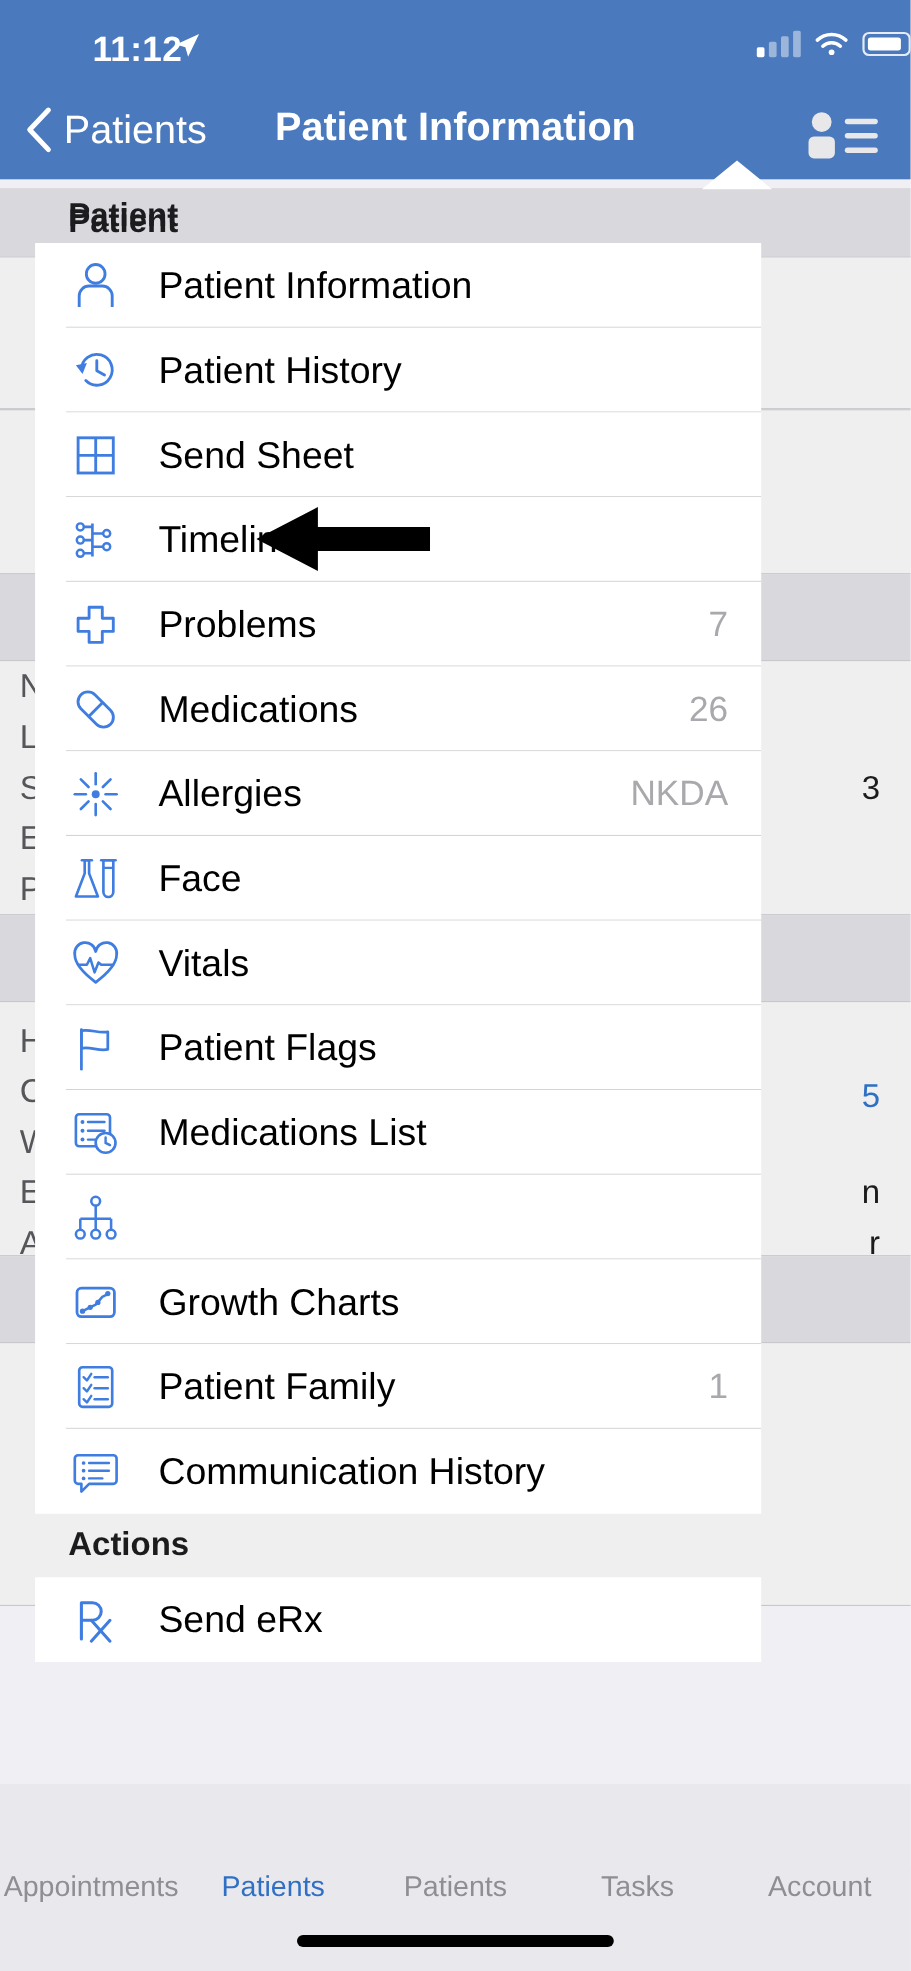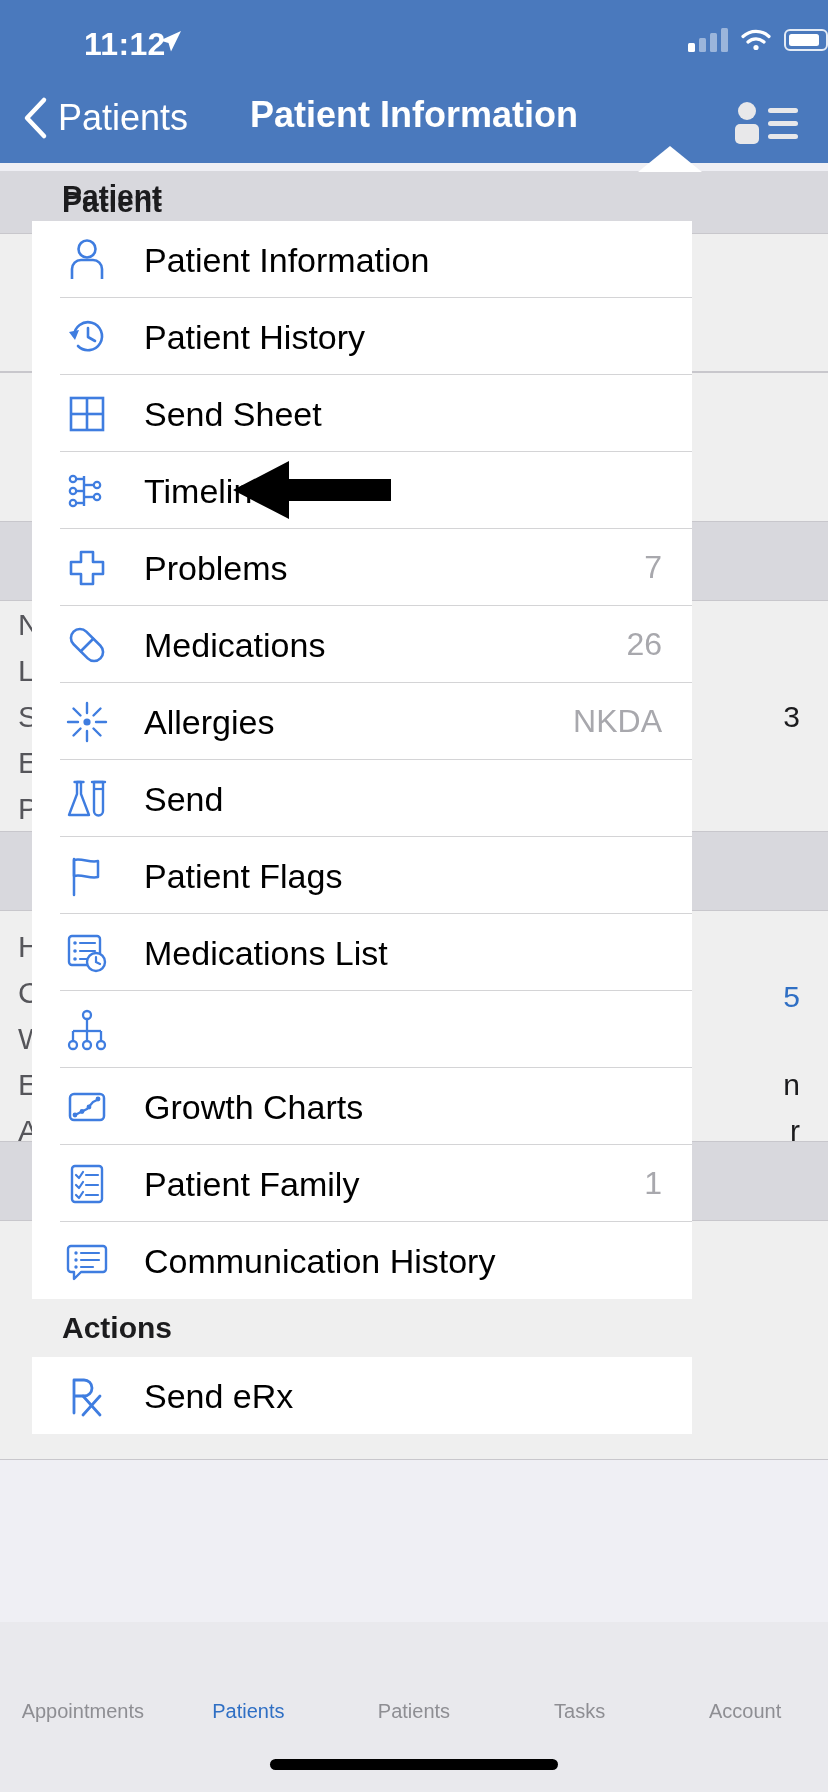--- a/index.html
+++ b/index.html
@@ -157,21 +157,21 @@
 
   
   .tabbar {
     position:absolute; left:0; bottom:0; width:828px; height:96px;
     background:#e9e9ed;
     display:flex; align-items:flex-start; z-index:10;
     padding-top:4px;
   }
   .tab-item {
     flex:1 1 0; text-align:center;
-    font-size:20px; color:#8e8e93; cursor:pointer;
+    font-size:26px; color:#8e8e93; cursor:pointer;
   }
   .tab-item.active { color:#2f6fc4; }
   .home-indicator {
     position:absolute; left:50%; transform:translateX(-50%);
     bottom:22px; width:288px; height:11px;
     background:#000000; border-radius:6px; z-index:50;
   }
   .tabbar-strip {
     position:absolute; left:0; bottom:0; width:828px; height:170px;
     background:#e9e9ed; z-index:5;
@@ -384,25 +384,36 @@
       <div class="pop-row">
         <span class="pop-icon">
           <svg width="46" height="46" viewBox="0 0 46 46">
             <path d="M13 6 L13 18 L5 39 h20 L17 18 L17 6 Z" fill="none" stroke="#3f7de0" stroke-width="2.4" stroke-linejoin="round"></path>
             <line x1="10.5" y1="6" x2="19.5" y2="6" stroke="#3f7de0" stroke-width="2.4" stroke-linecap="round"></line>
             <path d="M30 6 L30 35 a4.5 4.5 0 0 0 9 0 L39 6 Z" fill="none" stroke="#3f7de0" stroke-width="2.4" stroke-linejoin="round"></path>
             <line x1="28" y1="6" x2="41" y2="6" stroke="#3f7de0" stroke-width="2.4" stroke-linecap="round"></line>
             <line x1="30" y1="13" x2="39" y2="13" stroke="#3f7de0" stroke-width="2.2"></line>
           </svg>
         </span>
-        <span class="pop-label">Send</span>
-        <span class="pop-value"></span>
-        <span class="divider"></span>
-      </div>
-
+        <span class="pop-label">Face</span>
+        <span class="pop-value"></span>
+        <span class="divider"></span>
+      </div>
+
+      <div class="pop-row">
+        <span class="pop-icon">
+          <svg width="46" height="46" viewBox="0 0 46 46">
+            <path d="M23 40 C7 28 4 20 4 15 A9.5 9.5 0 0 1 23 12 A9.5 9.5 0 0 1 42 15 C42 20 39 28 23 40 Z" fill="none" stroke="#3f7de0" stroke-width="2.5" stroke-linejoin="round"></path>
+            <path d="M8 24 h7 l3 -6 l4 13 l3.5 -9 l2.5 2 h10" fill="none" stroke="#3f7de0" stroke-width="2.3" stroke-linecap="round" stroke-linejoin="round"></path>
+          </svg>
+        </span>
+        <span class="pop-label">Vitals</span>
+        <span class="pop-value"></span>
+        <span class="divider"></span>
+      </div>
 
       <div class="pop-row">
         <span class="pop-icon">
           <svg width="46" height="46" viewBox="0 0 46 46">
             <line x1="10" y1="6" x2="10" y2="42" stroke="#3f7de0" stroke-width="2.5" stroke-linecap="round"></line>
             <path d="M10 7 C18 5 26 10 34 8 L34 24 C26 26 18 21 10 23 Z" fill="none" stroke="#3f7de0" stroke-width="2.5" stroke-linejoin="round"></path>
           </svg>
         </span>
         <span class="pop-label">Patient Flags</span>
         <span class="pop-value"></span>

